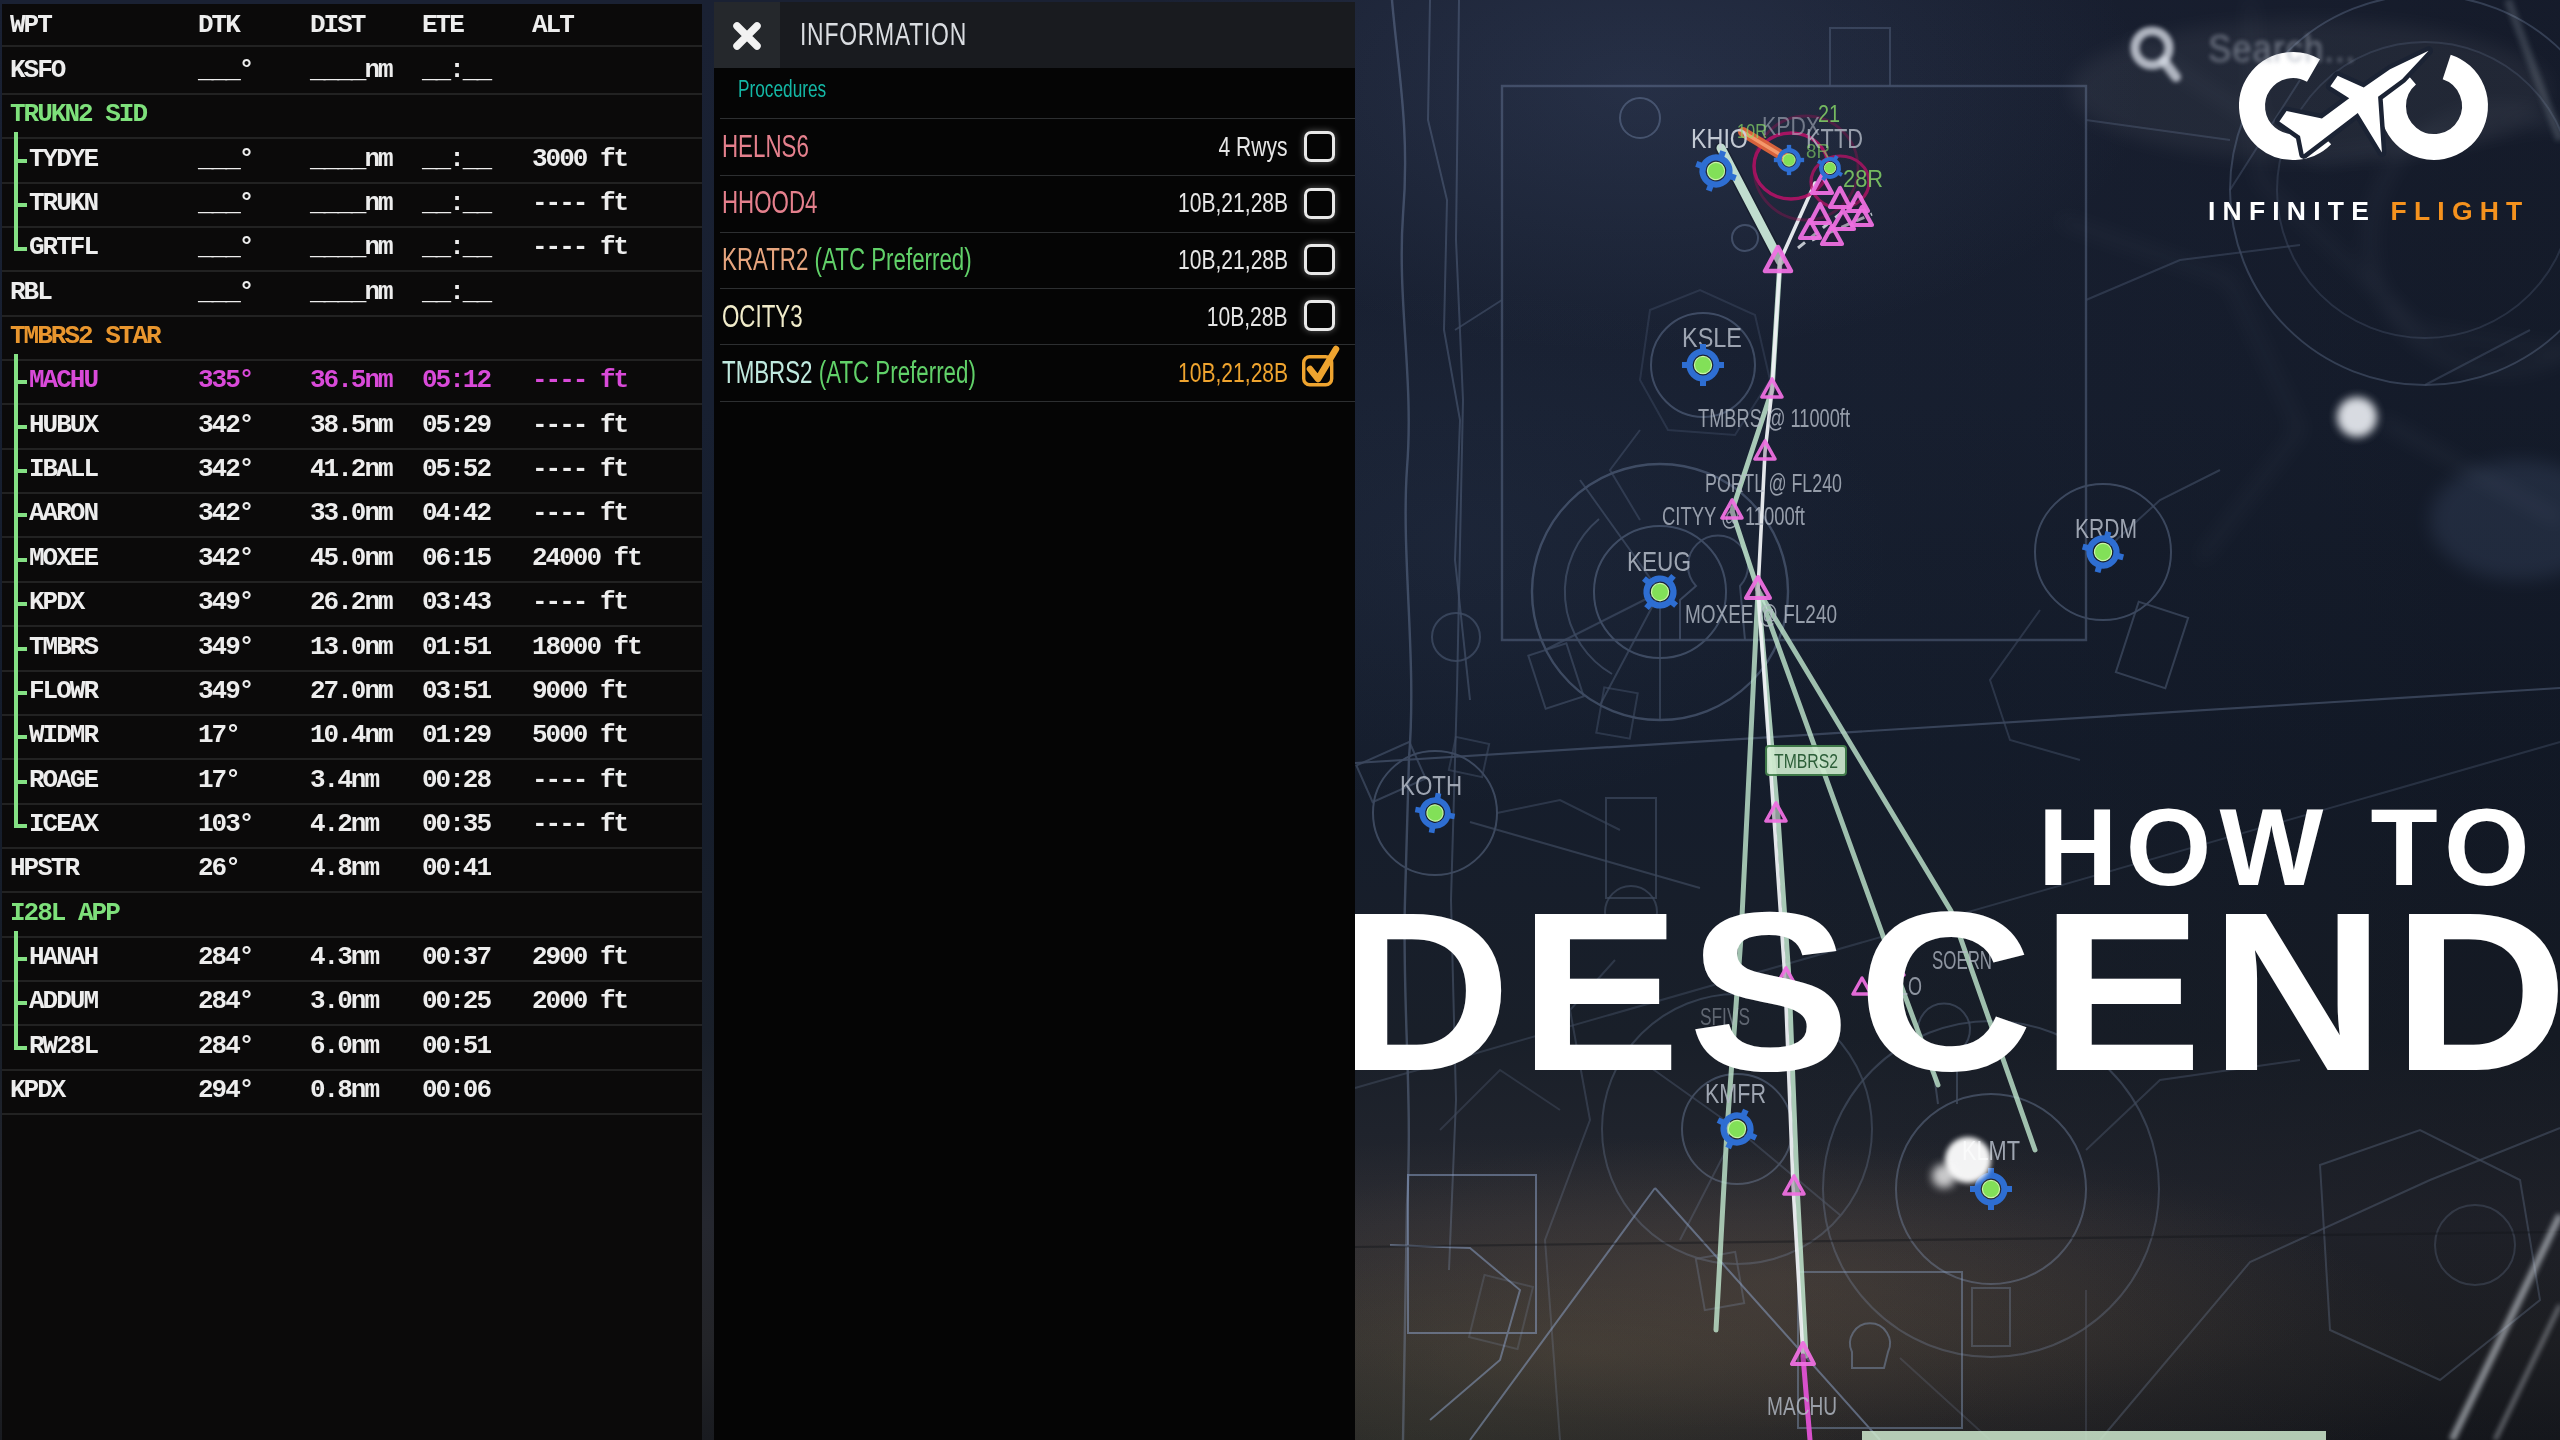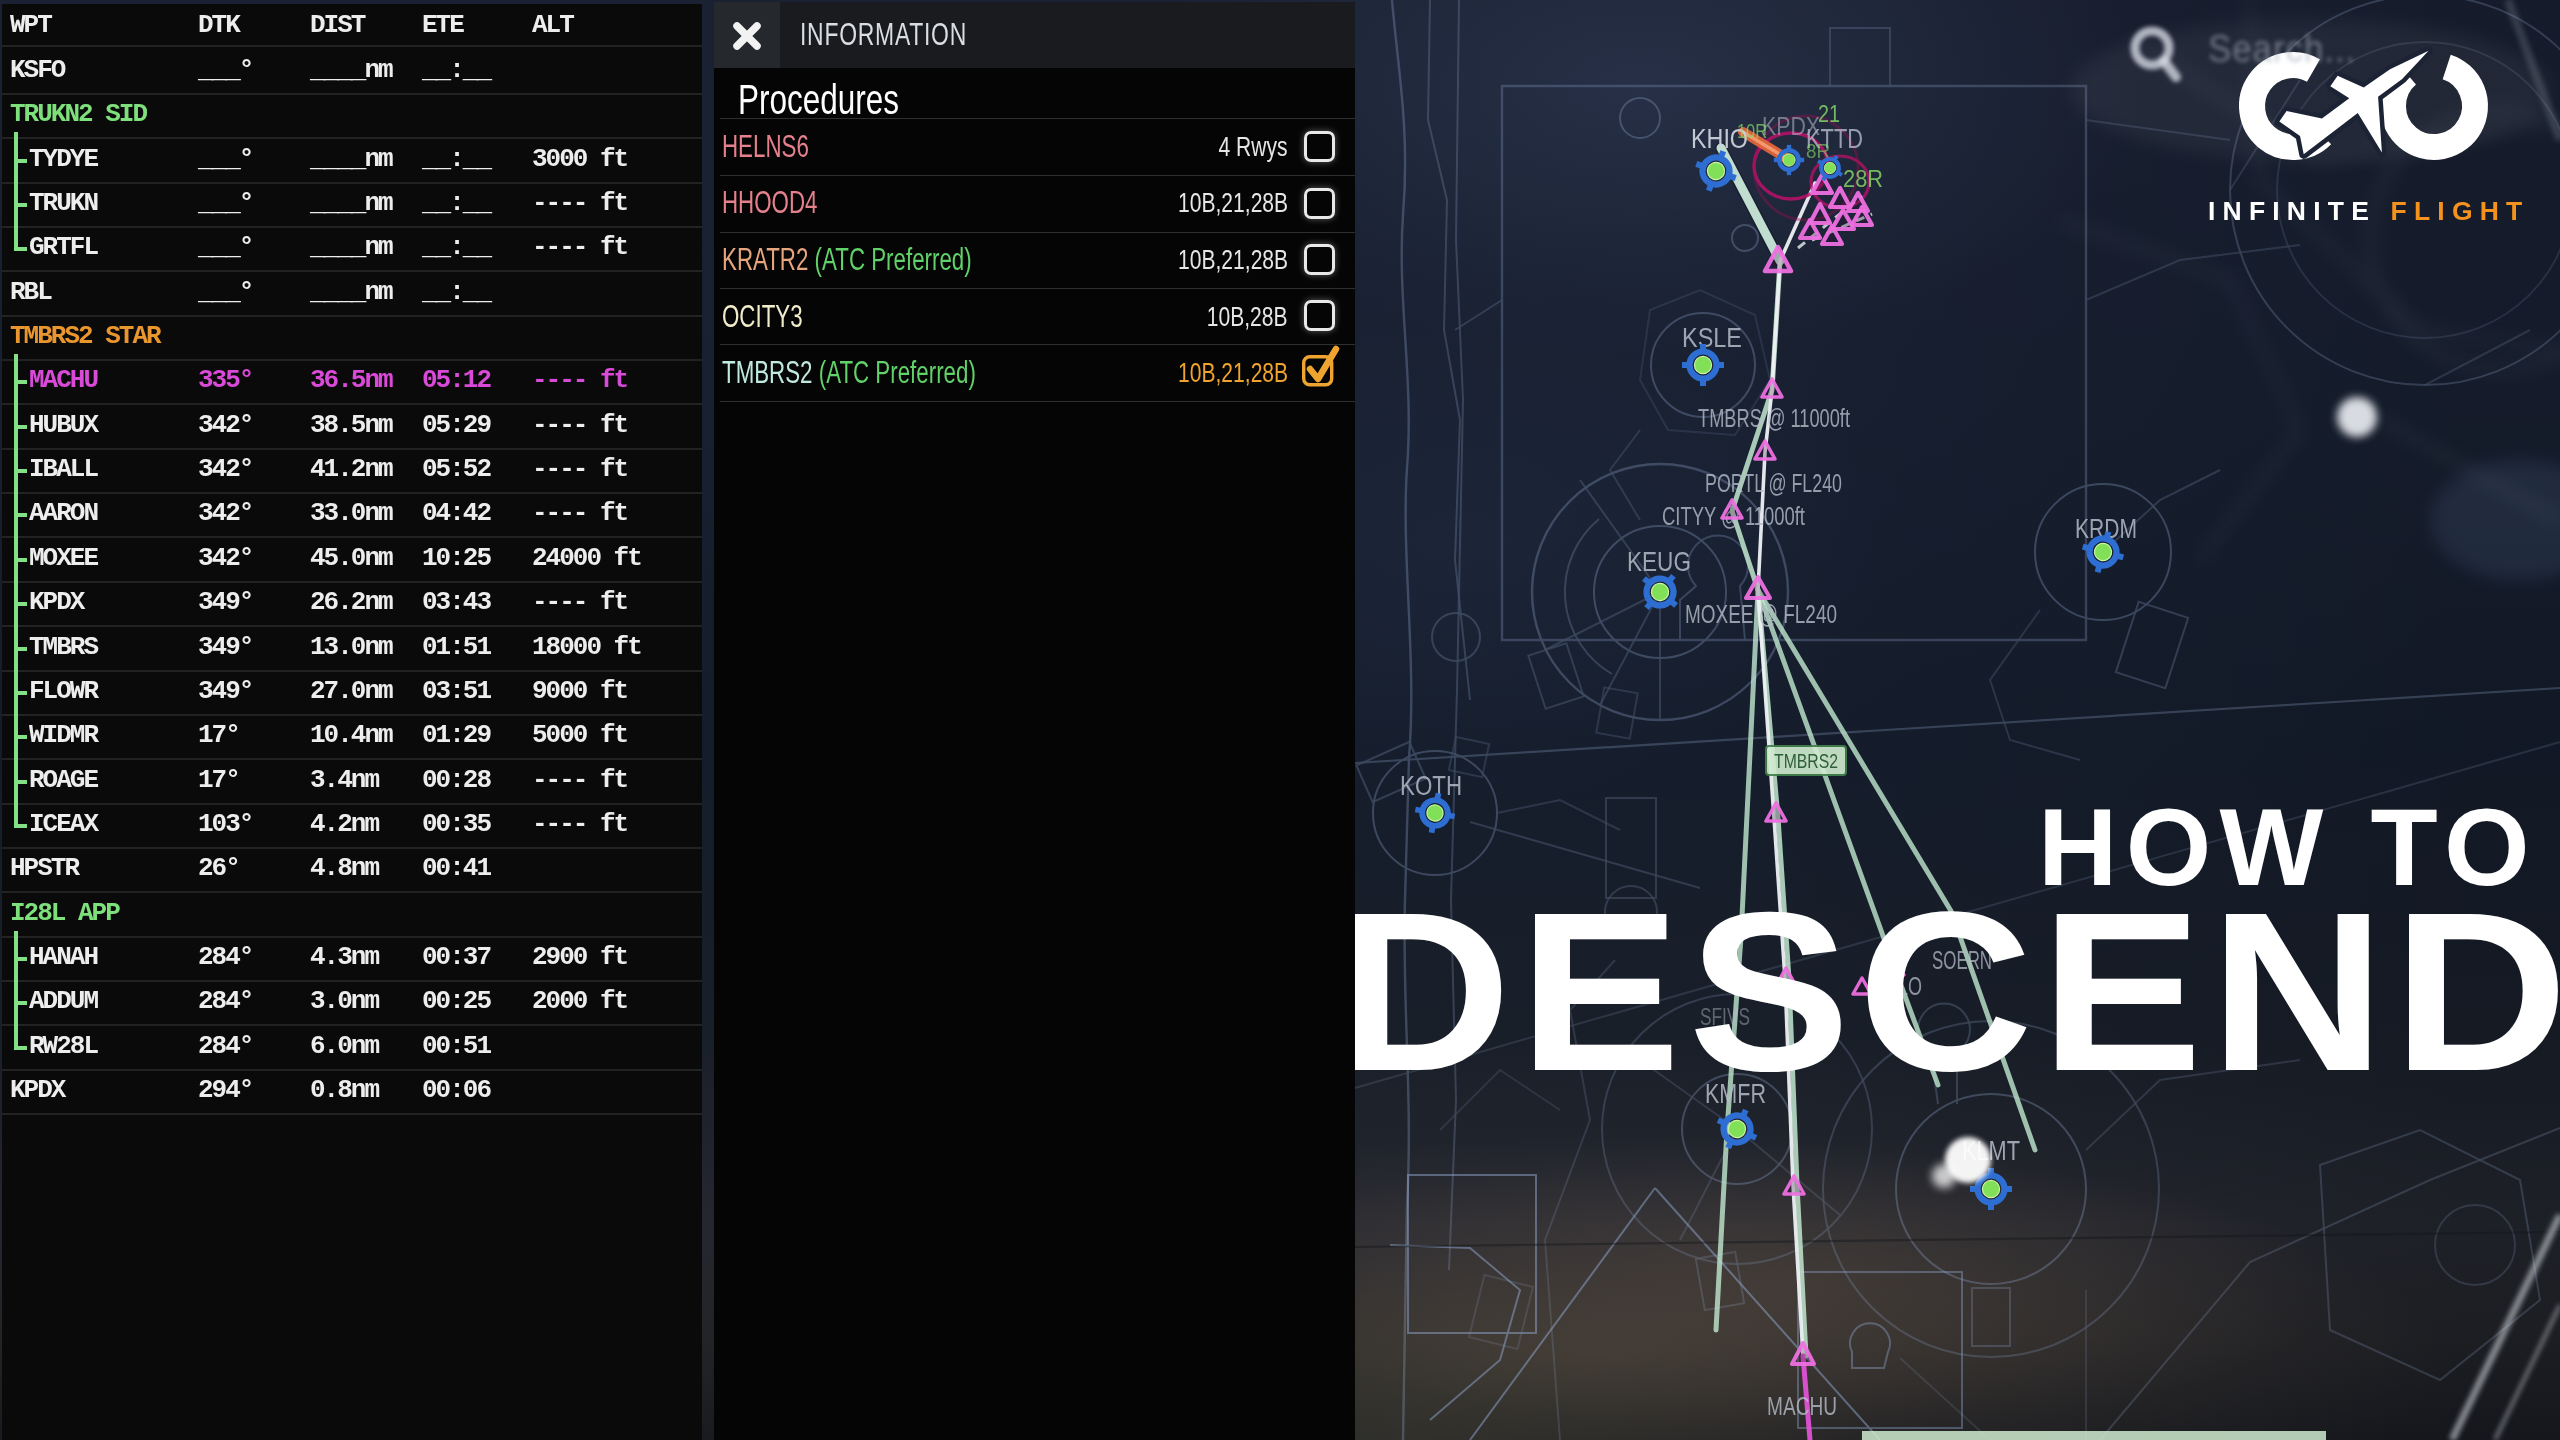--- a/index.html
+++ b/index.html
@@ -23,21 +23,21 @@
 .lc{position:absolute;top:50%;transform:translateY(-54%);white-space:pre;}
 .lsep{position:absolute;left:0;width:700px;height:2px;background:#222222;}
 .tv{position:absolute;left:12px;width:3.5px;background:#84e084;}
 .tt{position:absolute;left:12px;width:13px;height:3.5px;background:#84e084;margin-top:-1px;}
 
 #infopanel{position:absolute;left:714px;top:2px;width:641px;height:1438px;background:#050505;}
 #ititle{position:absolute;left:0;top:0;width:641px;height:66px;background:#191b1f;}
 #ixbtn{position:absolute;left:0;top:0;width:66px;height:66px;background:#25282c;}
 #ixbtn svg{position:absolute;left:18px;top:19px;}
 #ititletext{position:absolute;left:86px;top:15px;font-size:31px;color:#dadde1;letter-spacing:1px;}
-#iproclabel{position:absolute;left:24px;top:74px;font-size:42px;color:#ffffff;}
+#iproclabel{position:absolute;left:24px;top:74px;font-size:23px;color:#14b8a6;}
 .cond{display:inline-block;transform-origin:left center;white-space:pre;}
 .isep{position:absolute;left:6px;width:635px;height:1px;background:#2d2f31;}
 .irow{position:absolute;left:8px;font-size:31px;line-height:38px;height:38px;}
 .ival{position:absolute;right:67px;font-size:27px;line-height:38px;height:38px;text-align:right;}
 .icb{position:absolute;width:25px;height:25px;border:3.4px solid #e8e8e8;border-radius:7px;box-shadow:0 0 7px rgba(255,255,255,0.35);}
 </style></head>
 <body>
 <div id="map">
     <svg id="mapsvg" width="2560" height="1440" viewBox="0 0 2560 1440">
 <defs>
@@ -409,21 +409,21 @@
       <span class="lc" style="left:27px">AARON</span>
       <span class="lc" style="left:196px">342°</span>
       <span class="lc" style="left:308px">33.0nm</span>
       <span class="lc" style="left:420px">04:42</span>
       <span class="lc" style="left:530px">---- ft</span>
     </div>
 <div class="lrow" style="top:533px;">
       <span class="lc" style="left:27px">MOXEE</span>
       <span class="lc" style="left:196px">342°</span>
       <span class="lc" style="left:308px">45.0nm</span>
-      <span class="lc" style="left:420px">10:25</span>
+      <span class="lc" style="left:420px">06:15</span>
       <span class="lc" style="left:530px">24000 ft</span>
     </div>
 <div class="lrow" style="top:577px;">
       <span class="lc" style="left:27px">KPDX</span>
       <span class="lc" style="left:196px">349°</span>
       <span class="lc" style="left:308px">26.2nm</span>
       <span class="lc" style="left:420px">03:43</span>
       <span class="lc" style="left:530px">---- ft</span>
     </div>
 <div class="lrow" style="top:622px;">

